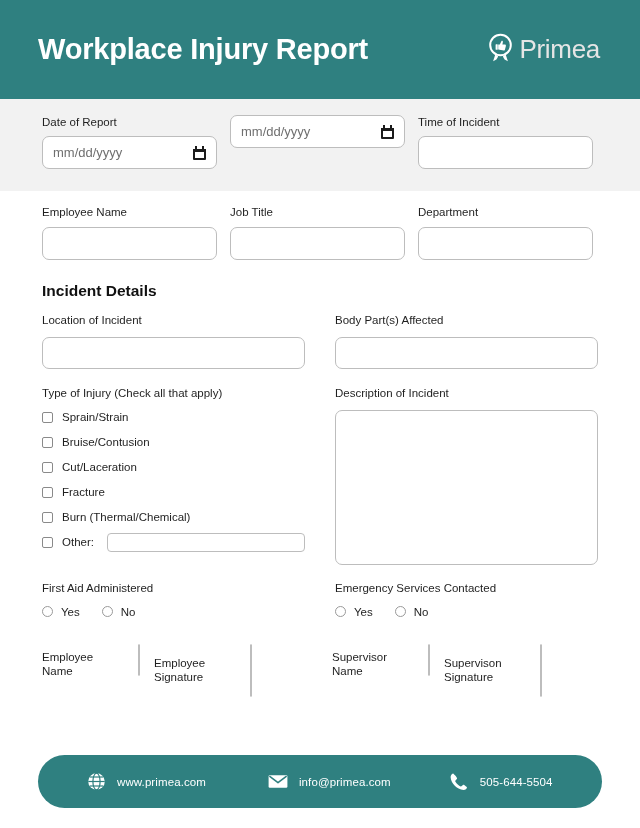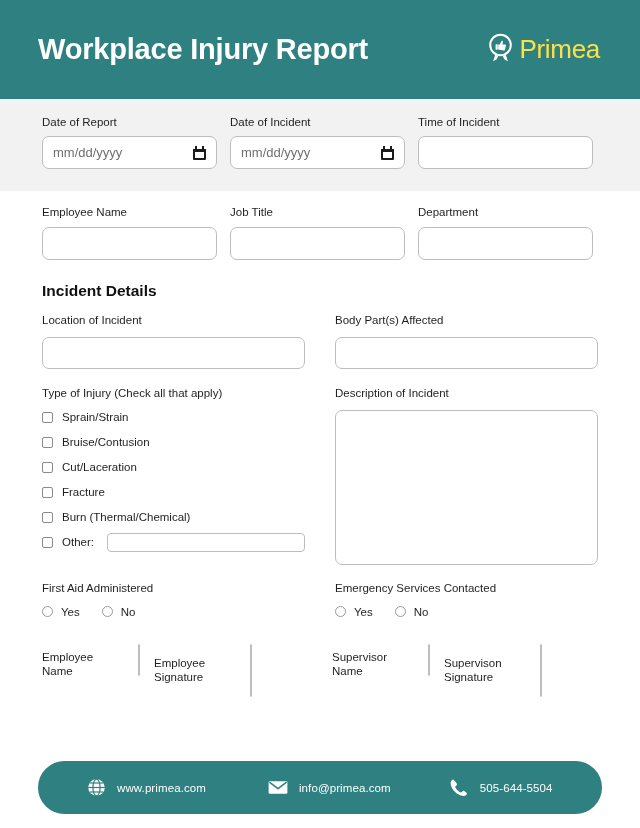--- a/index.html
+++ b/index.html
@@ -31,21 +31,21 @@
     letter-spacing: -0.2px;
     line-height: 1;
     margin: 0;
   }
   .brand {
     display: flex;
     align-items: center;
     gap: 5px;
   }
   .brand-name {
-    color: #fde047;
+    color: #e5e5e5;
     font-size: 26px;
     letter-spacing: -0.3px;
   }
 
   
   .band-gray {
     background: #f2f2f2;
     padding: 16px 42px 22px 42px;
   }
   .band-white {
@@ -211,21 +211,21 @@
     border: 1px solid #bdbdbd;
     border-radius: 7px;
     background: #ffffff;
   }
 
   
   .footer-wrap {
     position: absolute;
     left: 38px;
     right: 38px;
-    bottom: 14px;
+    bottom: 20px;
   }
   .footer {
     background: #2f8080;
     border-radius: 30px;
     height: 53px;
     display: flex;
     align-items: center;
     padding-left: 48px;
     gap: 0;
   }
@@ -262,21 +262,20 @@
         <span class="ph">mm/dd/yyyy</span>
         <span class="cal-icon">
           <span class="pegl"></span>
             <span class="pegr"></span>
           <span class="body"></span>
             <span class="bar"></span>
         </span>
       </div>
     </div>
     <div class="col3">
-      <label class="fld-label">Date of Incident</label>
       <div class="txtbox">
         <span class="ph">mm/dd/yyyy</span>
         <span class="cal-icon">
           <span class="pegl"></span>
             <span class="pegr"></span>
           <span class="body"></span>
             <span class="bar"></span>
         </span>
       </div>
     </div>

